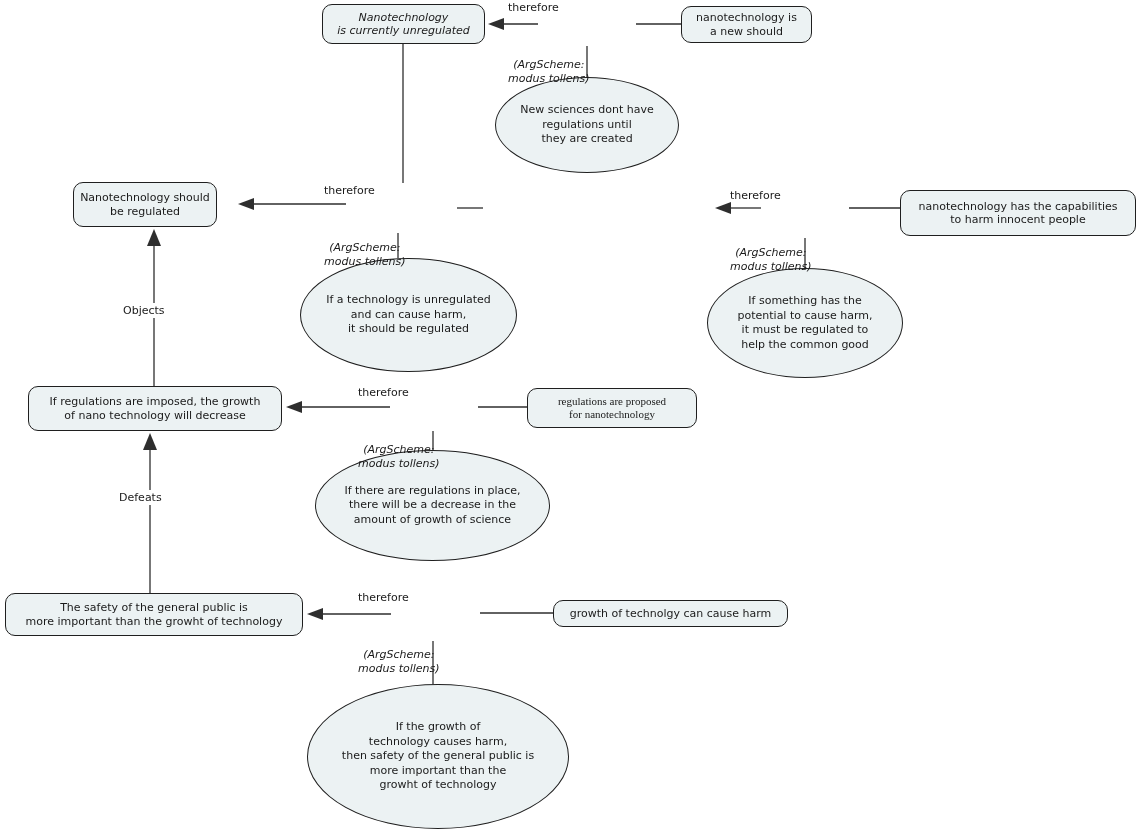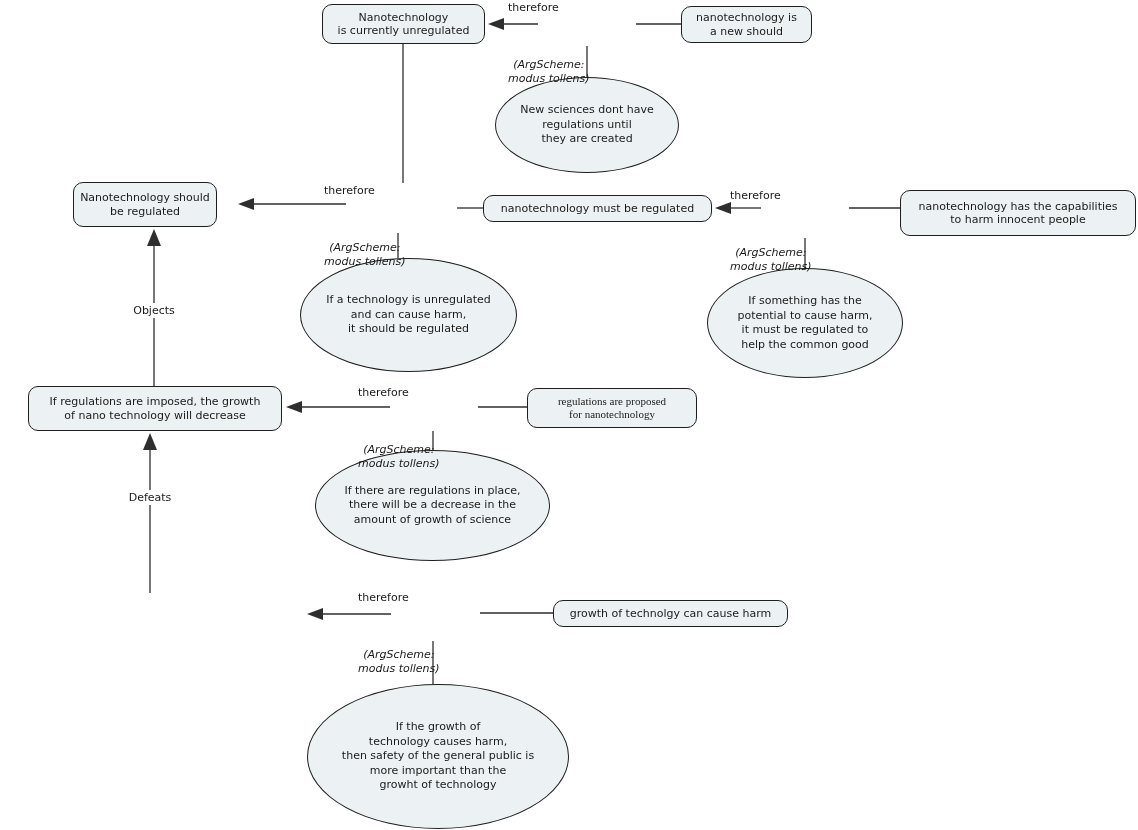--- a/index.html
+++ b/index.html
@@ -31,21 +31,21 @@
     display:flex;align-items:center;justify-content:center;
     text-align:center;white-space:pre-line;line-height:14.5px;
     box-sizing:border-box;
   }
   .tlabel{
     position:absolute;width:150px;display:flex;flex-direction:column;
     align-items:flex-start;text-align:center;line-height:14.5px;
   }
   .t-scheme{font-style:italic;white-space:pre-line;margin-top:42px;}
   .rlabel{
-    position:absolute;width:62px;text-align:center;
+    position:absolute;width:62px;
     background:var(--bg);line-height:15px;
   }
 </style>
 </head>
 <body>
 
 <div class="canvas">
 
   <svg class="wires">
 
@@ -110,40 +110,41 @@
       <polygon points="307,614 323,608 323,620"></polygon>
     </g>
     <g>
       <line x1="480" y1="613" x2="553" y2="613"></line>
     </g>
     <g>
       <line x1="433" y1="641" x2="433" y2="684"></line>
     </g>
   </svg>
 
-  <div class="node" style="left:322px;top:4px;width:163px;height:40px;">Nanotechnology
+  <div class="node" style="left:322px;top:4px;width:163px;height:40px;font-style:italic;">Nanotechnology
 is currently unregulated</div>
 
   <div class="node" style="left:681px;top:6px;width:131px;height:37px;">nanotechnology is
 a new should</div>
 
   <div class="node" style="left:73px;top:182px;width:144px;height:45px;">Nanotechnology should
 be regulated</div>
 
-  <div class="node" style="left:483px;top:195px;width:229px;height:27px;">nanotechnology must be regulated</div>
 
   <div class="node" style="left:28px;top:386px;width:254px;height:45px;">If regulations are imposed, the growth
 of nano technology will decrease</div>
 
   <div class="node" style="left:900px;top:190px;width:236px;height:46px;">nanotechnology has the capabilities
 to harm innocent people</div>
 
   <div class="node" style="left:527px;top:388px;width:170px;height:40px;font-family:Liberation Serif, serif;">regulations are proposed
 for nanotechnology</div>
 
+  <div class="node" style="left:5px;top:593px;width:298px;height:43px;">The safety of the general public is
+more important than the growht of technology</div>
 
   <div class="node" style="left:553px;top:600px;width:235px;height:27px;">growth of technolgy can cause harm</div>
 
   <div class="warrant" style="left:495px;top:77px;width:184px;height:96px;">New sciences dont have
 regulations until
 they are created</div>
 
   <div class="warrant" style="left:300px;top:258px;width:217px;height:114px;text-align:center;">If a technology is unregulated
 and can cause harm,
 it should be regulated</div>

